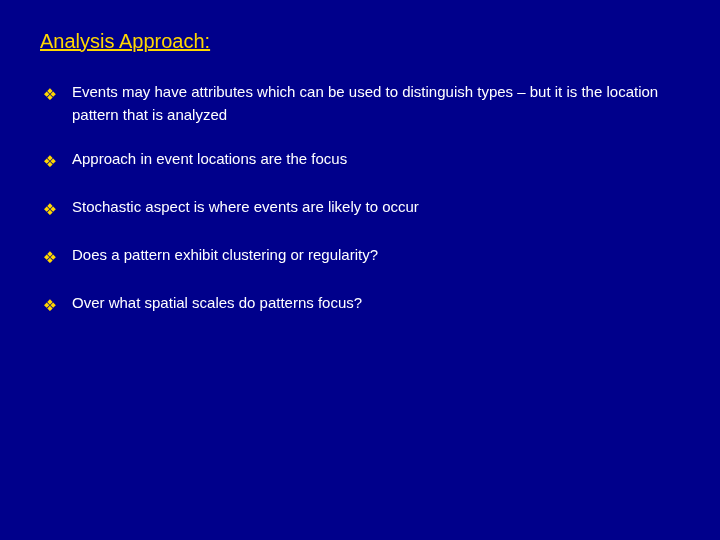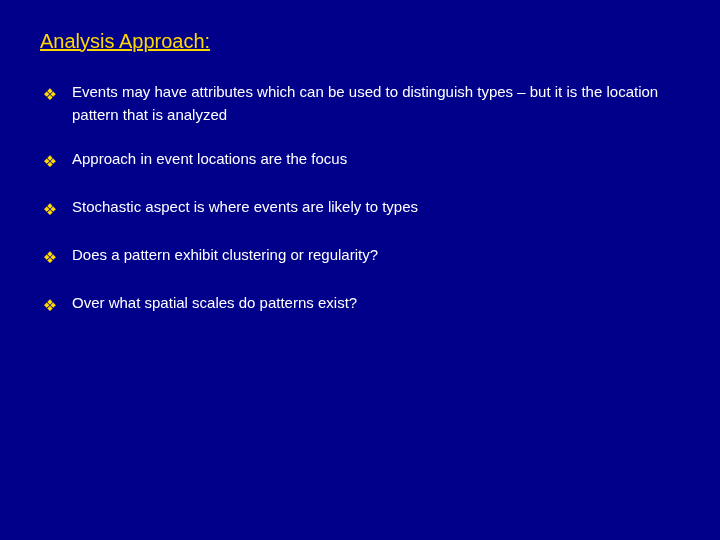--- a/index.html
+++ b/index.html
@@ -78,27 +78,27 @@
       <span class="bullet-text">Events may have attributes which can be used to distinguish types – but it is the location pattern that is analyzed</span>
     </div>
 
     <div class="bullet-item">
       <span class="bullet-diamond">❖</span>
       <span class="bullet-text">Approach in event locations are the focus</span>
     </div>
 
     <div class="bullet-item">
       <span class="bullet-diamond">❖</span>
-      <span class="bullet-text">Stochastic aspect is where events are likely to types</span>
+      <span class="bullet-text">Stochastic aspect is where events are likely to occur</span>
     </div>
 
     <div class="bullet-item">
       <span class="bullet-diamond">❖</span>
       <span class="bullet-text">Does a pattern exhibit clustering or regularity?</span>
     </div>
 
     <div class="bullet-item">
       <span class="bullet-diamond">❖</span>
-      <span class="bullet-text">Over what spatial scales do patterns exist?</span>
+      <span class="bullet-text">Over what spatial scales do patterns focus?</span>
     </div>
 
   </div>
 </div>
 
 </body></html>

